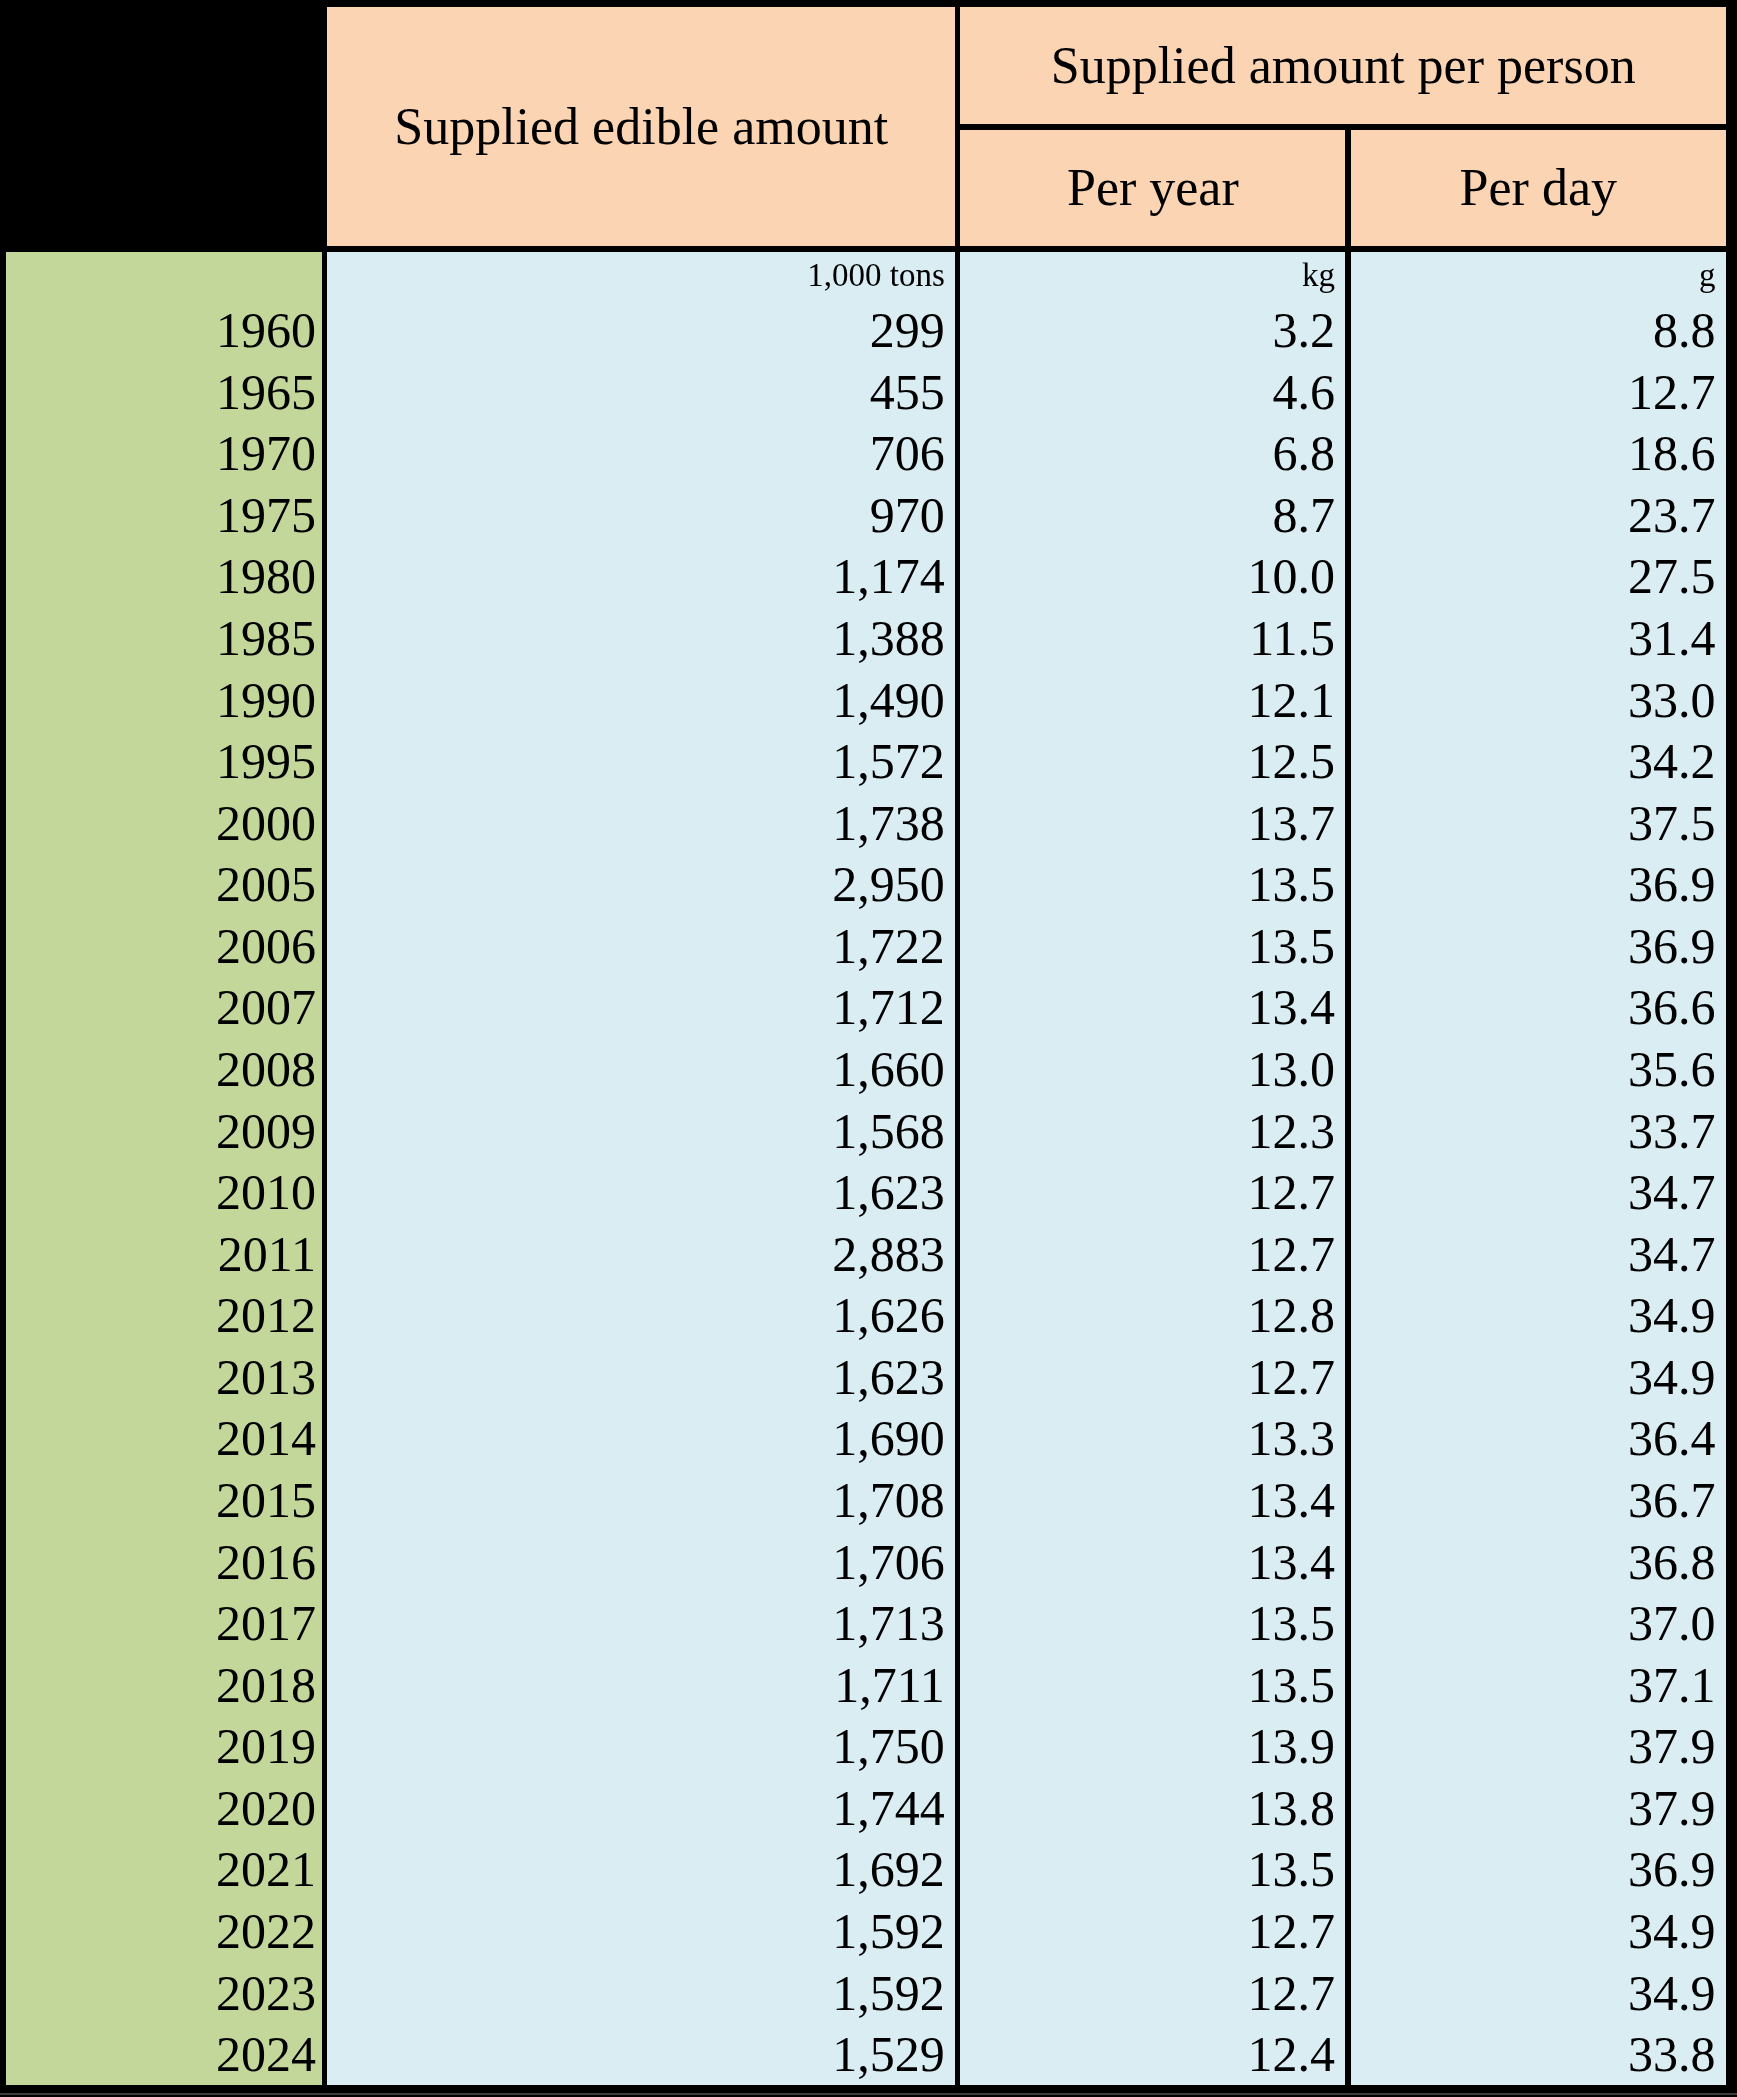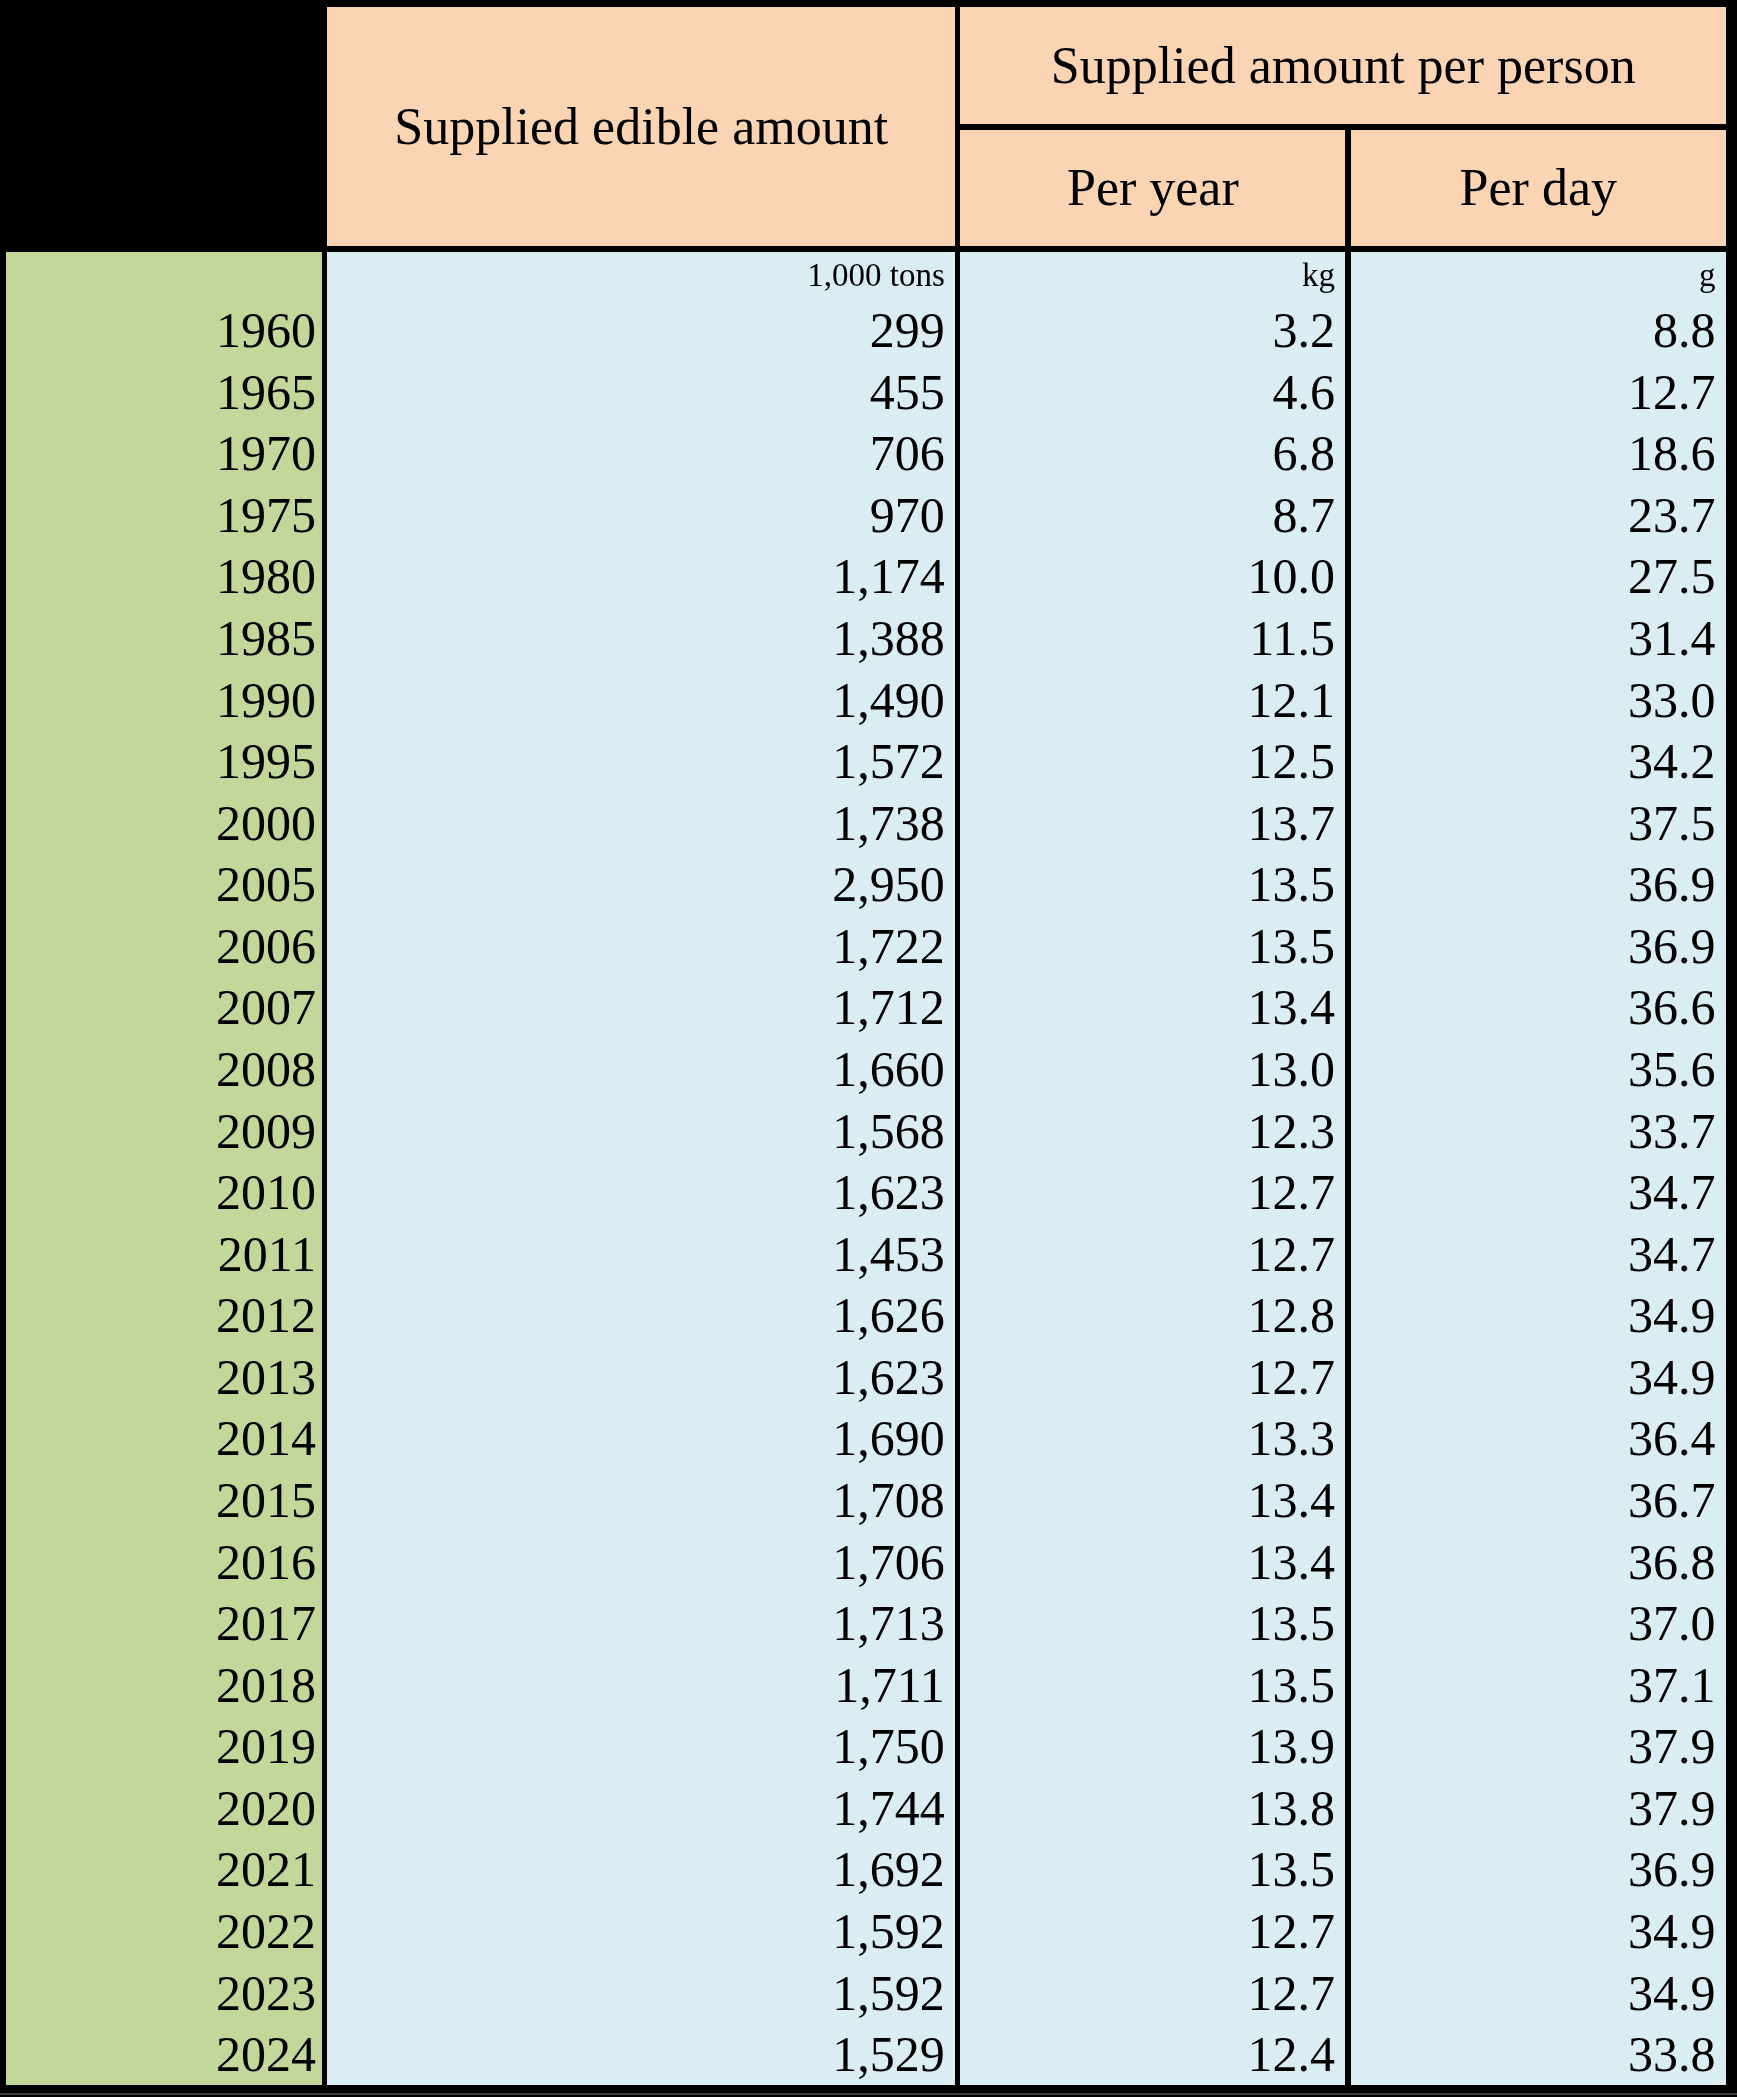--- a/index.html
+++ b/index.html
@@ -152,21 +152,21 @@
       <div class="cell data-cell" style="grid-area: 16 / 4;">35.6</div>
       <div class="cell year-cell" style="grid-area: 17 / 1;">2009</div>
       <div class="cell data-cell" style="grid-area: 17 / 2;">1,568</div>
       <div class="cell data-cell" style="grid-area: 17 / 3;">12.3</div>
       <div class="cell data-cell" style="grid-area: 17 / 4;">33.7</div>
       <div class="cell year-cell" style="grid-area: 18 / 1;">2010</div>
       <div class="cell data-cell" style="grid-area: 18 / 2;">1,623</div>
       <div class="cell data-cell" style="grid-area: 18 / 3;">12.7</div>
       <div class="cell data-cell" style="grid-area: 18 / 4;">34.7</div>
       <div class="cell year-cell" style="grid-area: 19 / 1;">2011</div>
-      <div class="cell data-cell" style="grid-area: 19 / 2;">1,453</div>
+      <div class="cell data-cell" style="grid-area: 19 / 2;">2,883</div>
       <div class="cell data-cell" style="grid-area: 19 / 3;">12.7</div>
       <div class="cell data-cell" style="grid-area: 19 / 4;">34.7</div>
       <div class="cell year-cell" style="grid-area: 20 / 1;">2012</div>
       <div class="cell data-cell" style="grid-area: 20 / 2;">1,626</div>
       <div class="cell data-cell" style="grid-area: 20 / 3;">12.8</div>
       <div class="cell data-cell" style="grid-area: 20 / 4;">34.9</div>
       <div class="cell year-cell" style="grid-area: 21 / 1;">2013</div>
       <div class="cell data-cell" style="grid-area: 21 / 2;">1,623</div>
       <div class="cell data-cell" style="grid-area: 21 / 3;">12.7</div>
       <div class="cell data-cell" style="grid-area: 21 / 4;">34.9</div>

